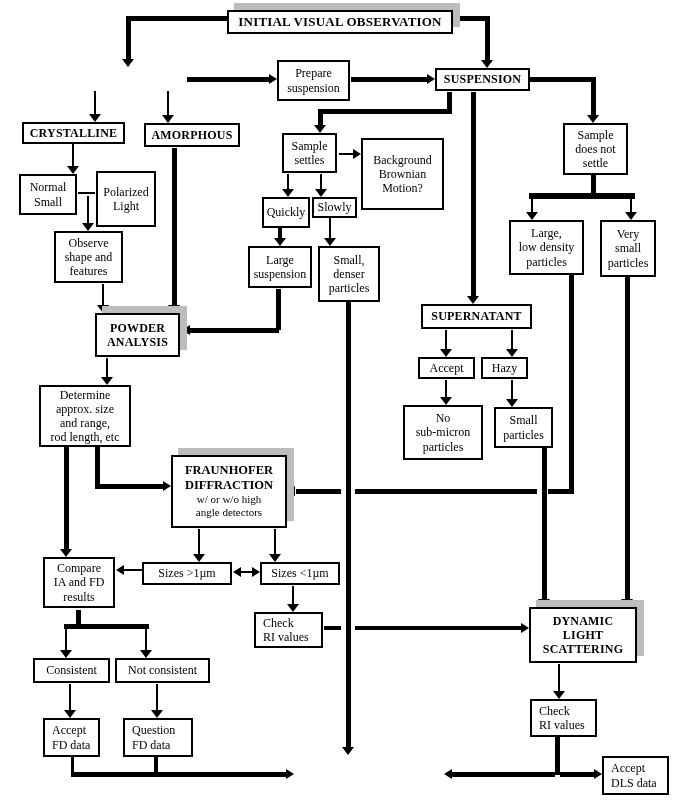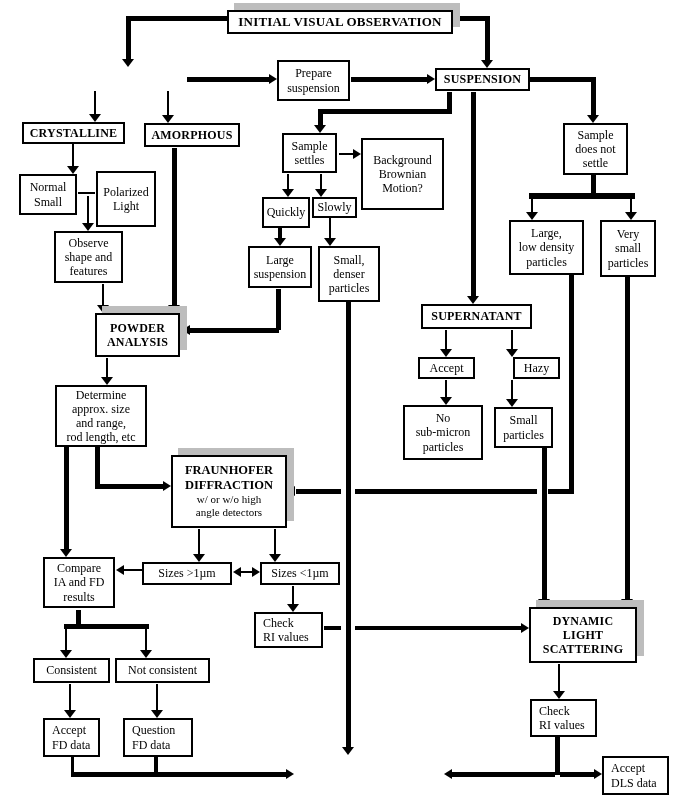--- a/index.html
+++ b/index.html
@@ -56,27 +56,27 @@
 does not
 settle</div>
   <div class="b" style="left:509px;top:220px;width:75px;height:55px">Large,
 low density
 particles</div>
   <div class="b" style="left:600px;top:220px;width:56px;height:57px">Very
 small
 particles</div>
   <div class="b bb" style="left:421px;top:304px;width:111px;height:25px">SUPERNATANT</div>
   <div class="b" style="left:418px;top:357px;width:57px;height:22px">Accept</div>
-  <div class="b" style="left:513px;top:357px;width:47px;height:22px">Hazy</div>
+  <div class="b" style="left:481px;top:357px;width:47px;height:22px">Hazy</div>
   <div class="b" style="left:403px;top:405px;width:80px;height:55px">No
 sub-micron
 particles</div>
   <div class="b" style="left:494px;top:407px;width:59px;height:41px">Small
 particles</div>
-  <div class="b" style="left:55px;top:385px;width:92px;height:62px">Determine
+  <div class="b" style="left:39px;top:385px;width:92px;height:62px">Determine
 approx. size
 and range,
 rod length, etc</div>
   <div class="b sh" style="left:171px;top:455px;width:116px;height:73px;flex-direction:column">
     <span class="ft">FRAUNHOFER
 DIFFRACTION</span>
     <span class="fs">w/ or w/o high
 angle detectors</span>
   </div>
   <div class="b" style="left:142px;top:562px;width:90px;height:23px">Sizes &gt;1µm</div>

